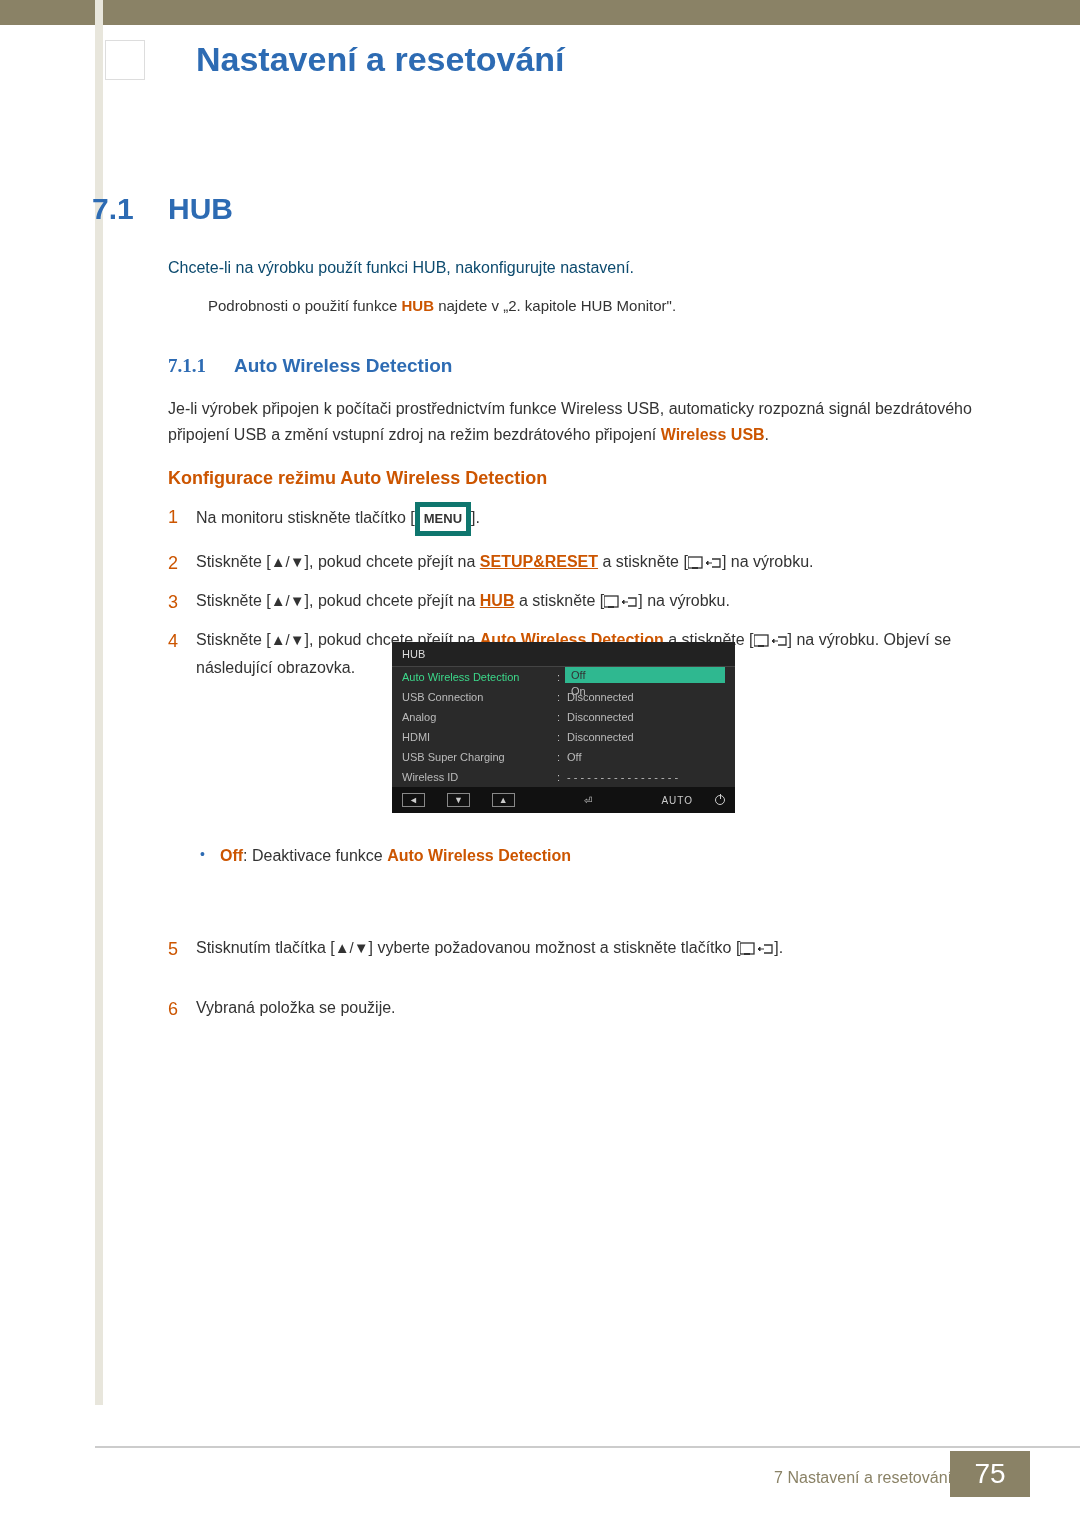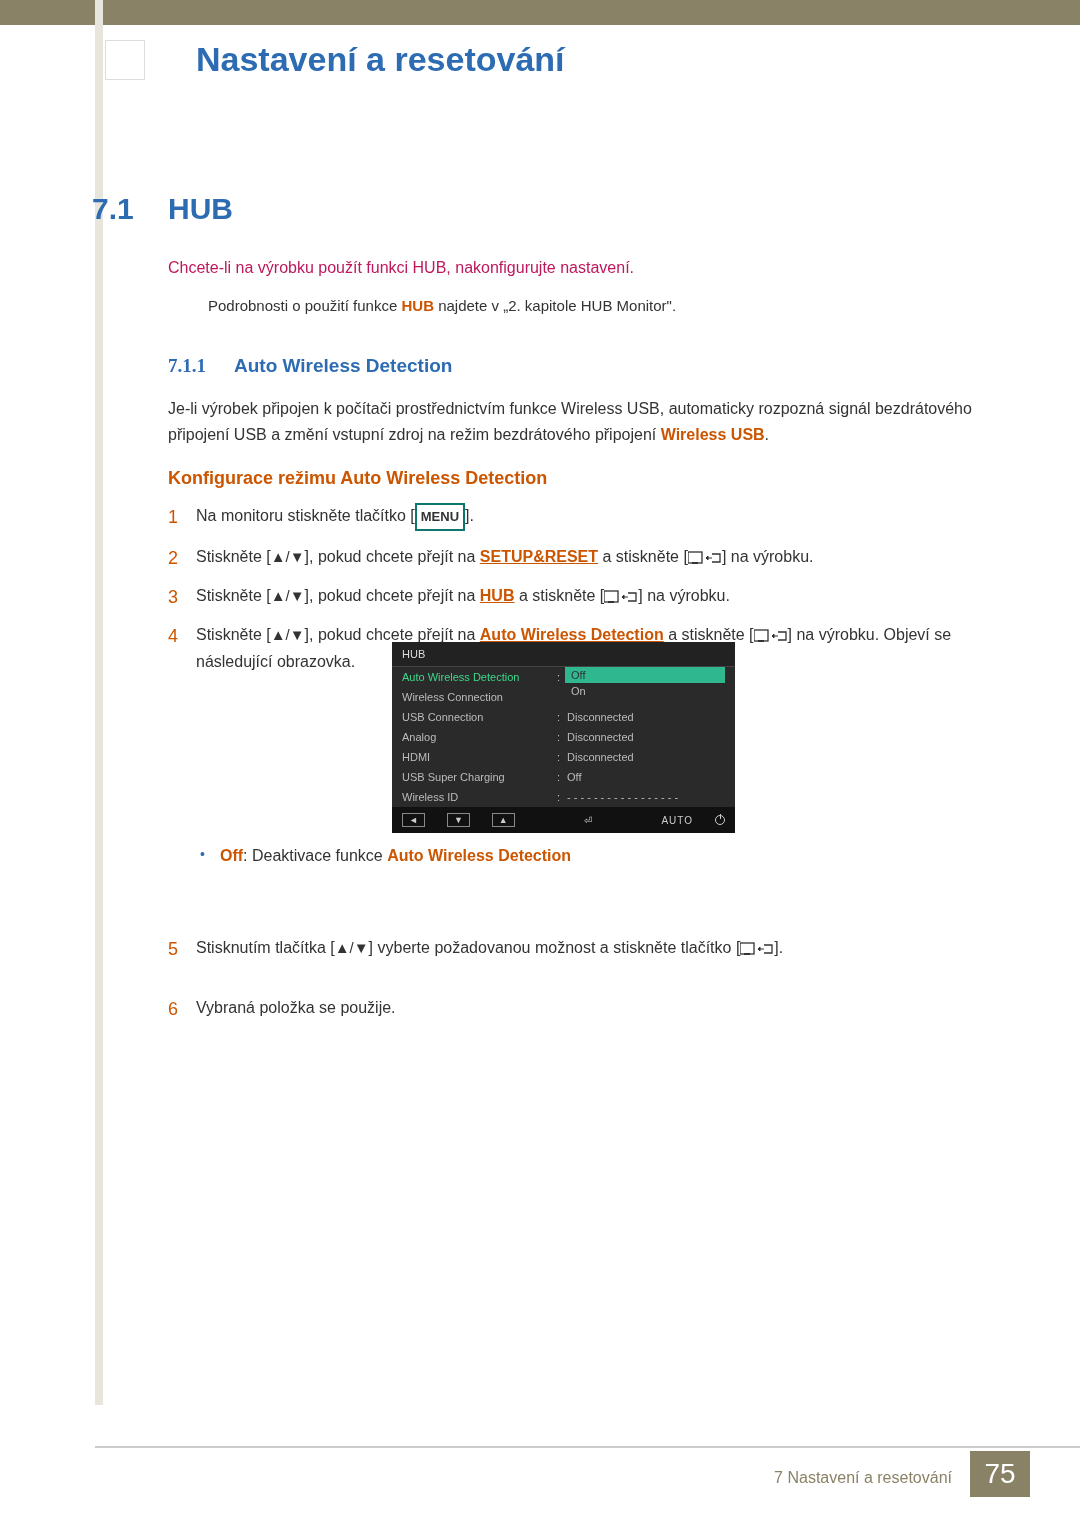--- a/index.html
+++ b/index.html
@@ -3,32 +3,32 @@
 <meta charset="utf-8">
 <style>
 * { margin: 0; padding: 0; box-sizing: border-box; }
 body { font-family: Arial, Helvetica, sans-serif; background: #fff; width: 1080px; height: 1527px; position: relative; color: #333; }
 .top-stripe { position: absolute; top: 0; left: 0; right: 0; height: 25px; background: #8a8266; }
 .side-stripe { position: absolute; top: 0; left: 95px; width: 8px; height: 1405px; background: #e8e6dc; }
 .header-icon { position: absolute; top: 40px; left: 105px; width: 40px; height: 40px; background: #fff; border: 1px solid #ddd; }
 .chapter-title { position: absolute; top: 40px; left: 196px; font-size: 34px; color: #2d6bb3; font-weight: bold; }
 .section-num { position: absolute; top: 192px; left: 92px; font-size: 30px; color: #2d6bb3; font-weight: bold; }
 .section-title { position: absolute; top: 192px; left: 168px; font-size: 30px; color: #2d6bb3; font-weight: bold; }
-.intro-text { position: absolute; top: 256px; left: 168px; right: 96px; font-size: 16px; color: #be185d; line-height: 1.5; }
+.intro-text { position: absolute; top: 256px; left: 168px; right: 96px; font-size: 16px; color: #0c4a6e; line-height: 1.5; }
 .note-box { position: absolute; top: 295px; left: 168px; right: 90px; font-size: 15px; color: #333; line-height: 1.5; padding-left: 40px; }
 .note-box .hub-red { color: #cc5500; font-weight: bold; }
 .subsec-num { position: absolute; top: 355px; left: 168px; font-size: 19px; color: #2d6bb3; font-weight: bold; font-family: Liberation Serif, serif; }
 .subsec-title { position: absolute; top: 355px; left: 234px; font-size: 19px; color: #2d6bb3; font-weight: bold; }
 .subsec-text { position: absolute; top: 396px; left: 168px; right: 90px; font-size: 16px; color: #333; line-height: 1.6; }
 .subsec-text .bold-red { color: #cc5500; font-weight: bold; }
 .konf-title { position: absolute; top: 468px; left: 168px; font-size: 18px; color: #cc5500; font-weight: bold; }
 .ol { position: absolute; top: 502px; left: 168px; right: 90px; }
 .ol .item { margin-bottom: 12px; font-size: 16px; line-height: 1.7; position: relative; padding-left: 28px; }
 .ol .num { position: absolute; left: 0; color: #cc5500; font-size: 18px; font-weight: normal; }
-.menu-box { border: 2px solid #0f766e; padding: 1px 4px; font-size: 13px; font-weight: bold; display: inline-block; vertical-align: middle; }
+.menu-box { border: 5px solid #0f766e; padding: 1px 4px; font-size: 13px; font-weight: bold; display: inline-block; vertical-align: middle; }
 .arrow-glyph { font-size: 15px; }
 .red-inline { color: #cc5500; font-weight: bold; text-decoration: underline; }
 .osd { position: absolute; top: 642px; left: 392px; width: 343px; background: #2a2a2a; font-size: 11px; }
 .osd-header { background: #222; color: #ddd; padding: 6px 10px; font-size: 11px; border-bottom: 1px solid #444; }
 .osd-row { display: flex; padding: 4px 10px; color: #bbb; align-items: center; }
 .osd-row .label { flex: 0 0 155px; }
 .osd-row .colon { flex: 0 0 10px; }
 .osd-row .val { flex: 1; }
 .osd-row.active .label { color: #3cd88a; }
 .osd-opt { position: absolute; right: 10px; top: 24px; width: 160px; }
@@ -42,21 +42,21 @@
 .bullets { position: absolute; top: 843px; left: 196px; right: 90px; }
 .bullets .b { position: relative; padding-left: 24px; margin-bottom: 10px; font-size: 16px; line-height: 1.6; }
 .bullets .b::before { content: '•'; position: absolute; left: 4px; color: #2d6bb3; font-size: 14px; }
 .bullets .red-b { color: #cc5500; font-weight: bold; }
 .step5 { position: absolute; top: 934px; left: 168px; right: 90px; font-size: 16px; line-height: 1.7; position: relative; padding-left: 28px; }
 .step5 .num { position: absolute; left: 0; color: #cc5500; font-size: 18px; }
 .step6 { position: absolute; top: 967px; left: 168px; right: 90px; font-size: 16px; line-height: 1.7; position: relative; padding-left: 28px; }
 .step6 .num { position: absolute; left: 0; color: #cc5500; font-size: 18px; }
 .footer-rule { position: absolute; bottom: 79px; left: 95px; right: 0; border-top: 2px solid #ccc; }
 .footer-text { position: absolute; bottom: 40px; right: 128px; font-size: 16px; color: #8a8266; }
-.footer-pg { position: absolute; bottom: 30px; right: 50px; width: 60px; height: 46px; background: #8a8266; color: #fff; font-size: 28px; display:flex; align-items:center; justify-content:center; }
+.footer-pg { position: absolute; bottom: 30px; right: 50px; width: 80px; height: 46px; background: #8a8266; color: #fff; font-size: 28px; display:flex; align-items:center; justify-content:center; }
 svg.inline-icon { vertical-align: -3px; }
 </style>
 </head>
 <body>
 
 <div class="top-stripe"></div>
 <div class="side-stripe"></div>
 <div class="header-icon"></div>
 <div class="chapter-title">Nastavení a resetování</div>
 
@@ -112,25 +112,20 @@
 
 <div class="osd">
   <div class="osd-header">HUB</div>
   <div style="position:relative;">
     <div class="osd-row active">
         <span class="label">Auto Wireless Detection</span>
         <span class="colon">:</span>
         <span class="val"></span>
       </div>
     <div class="osd-row">
-        <span class="label">Wireless Connection</span>
-        <span class="colon"></span>
-        <span class="val"></span>
-      </div>
-    <div class="osd-row">
         <span class="label">USB Connection</span>
         <span class="colon">:</span>
         <span class="val">Disconnected</span>
       </div>
     <div class="osd-row">
         <span class="label">Analog</span>
         <span class="colon">:</span>
         <span class="val">Disconnected</span>
       </div>
     <div class="osd-row">

